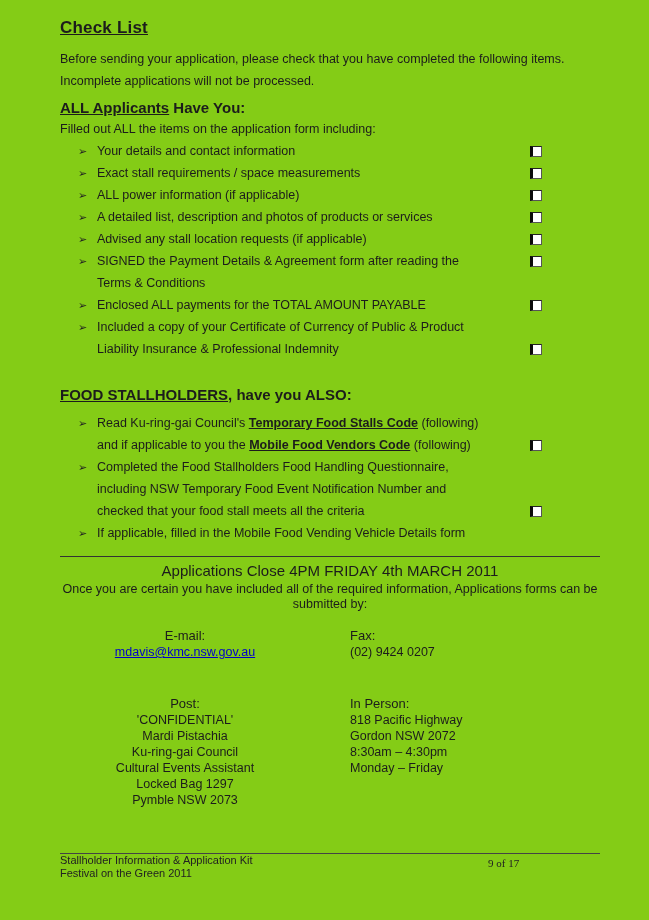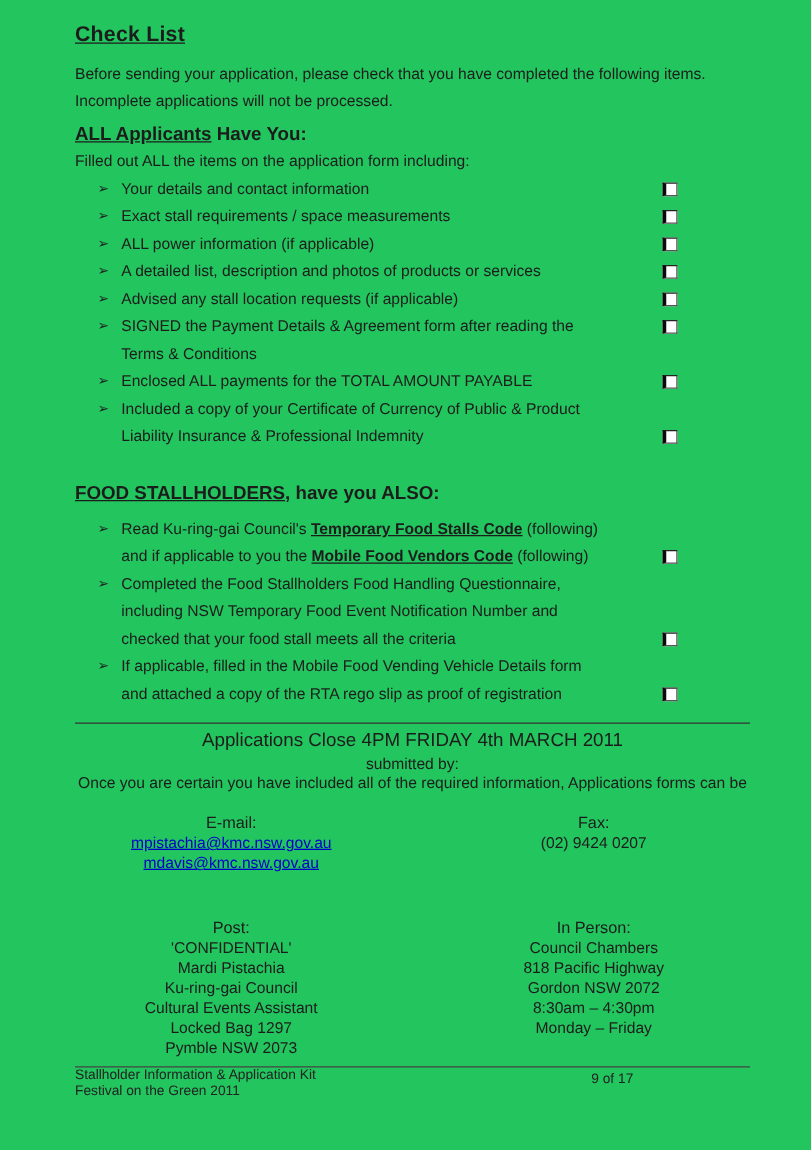--- a/index.html
+++ b/index.html
@@ -1,18 +1,18 @@
 <!DOCTYPE html>
 <html><head>
 <meta charset="utf-8">
 <style>
   html,body { margin:0; padding:0; background:#e8e8e8; }
   .page {
     position:relative; width:649px; height:920px; margin:0 auto;
-    background:#22c55e; overflow:hidden;
+    background:#84cc16; overflow:hidden;
     font-family:"Liberation Sans", sans-serif;
     color:#1c1c1c;
   }
   .content { padding:0 49px 0 60px; }
 
   .doc-title {
     margin-top:18px; font-size:17px; font-weight:bold;
     text-decoration:underline; letter-spacing:0.2px;
   }
   .intro { margin-top:10px; font-size:12.5px; line-height:22px; }
@@ -36,31 +36,31 @@
 
   .rule { border:none; border-top:1.5px solid #333; margin:12px 0 0 0; }
 
   .close-heading { margin-top:4px; text-align:center; font-size:15px; font-weight:normal; line-height:19px; }
   .close-sub { text-align:center; font-size:12.5px; line-height:15px; margin-top:2px; }
 
   .cols { display:flex; }
   .cols.first { margin-top:16px; }
   .cols.second { margin-top:36px; }
   .col-l { width:250px; text-align:center; }
-  .col-r { width:250px; margin-left:40px; text-align:center; }
+  .col-r { width:250px; margin-left:40px; text-align:left; }
   .col-label { font-size:13px; font-weight:normal; line-height:16px; }
   .col-line { font-size:12.5px; line-height:16px; }
   .email-link { color:#0000cc; text-decoration:underline; font-size:12.5px; line-height:16px; display:block; }
 
   .footer {
     position:absolute; left:60px; right:49px; top:853px;
     border-top:1.5px solid #444; padding-top:0;
     font-size:11px; line-height:13px; color:#222;
   }
-  .footer .pageno { position:absolute; left:413px; top:3px; }
+  .footer .pageno { position:absolute; left:428px; top:3px;font-family:Liberation Serif, serif; }
 </style>
 </head>
 <body>
 
 <div class="page">
   <div class="content">
 
     <div class="doc-title">Check List</div>
 
     <div class="intro">
@@ -163,60 +163,53 @@
           <span class="bullet spacer">➢</span>
           <span class="txt">checked that your food stall meets all the criteria</span>
           <span class="box"></span>
         </div>
     </div>
     <div class="cl-item">
       <div class="cl-line">
           <span class="bullet">➢</span>
           <span class="txt">If applicable, filled in the Mobile Food Vending Vehicle Details form</span>
         </div>
-      <div class="cl-line">
-          <span class="bullet spacer">➢</span>
-          <span class="txt">and attached a copy of the RTA rego slip as proof of registration</span>
-          <span class="box"></span>
-        </div>
     </div>
 
     <hr class="rule">
 
     <div class="close-heading">Applications Close 4PM FRIDAY 4th MARCH 2011</div>
     <div class="close-sub">
+      <div>Once you are certain you have included all of the required information, Applications forms can be</div>
       <div>submitted by:</div>
-      <div>Once you are certain you have included all of the required information, Applications forms can be</div>
     </div>
 
     <div class="cols first">
       <div class="col-l">
         <div class="col-label">E-mail:</div>
-        <a href="#" class="email-link">mpistachia@kmc.nsw.gov.au</a>
         <a href="#" class="email-link">mdavis@kmc.nsw.gov.au</a>
       </div>
       <div class="col-r">
         <div class="col-label">Fax:</div>
         <div class="col-line">(02) 9424 0207</div>
       </div>
     </div>
 
     <div class="cols second">
       <div class="col-l">
         <div class="col-label">Post:</div>
         <div class="col-line">'CONFIDENTIAL'</div>
         <div class="col-line">Mardi Pistachia</div>
         <div class="col-line">Ku-ring-gai Council</div>
         <div class="col-line">Cultural Events Assistant</div>
         <div class="col-line">Locked Bag 1297</div>
         <div class="col-line">Pymble NSW 2073</div>
       </div>
       <div class="col-r">
         <div class="col-label">In Person:</div>
-        <div class="col-line">Council Chambers</div>
         <div class="col-line">818 Pacific Highway</div>
         <div class="col-line">Gordon NSW 2072</div>
         <div class="col-line">8:30am – 4:30pm</div>
         <div class="col-line">Monday – Friday</div>
       </div>
     </div>
 
   </div>
 
   <div class="footer">

